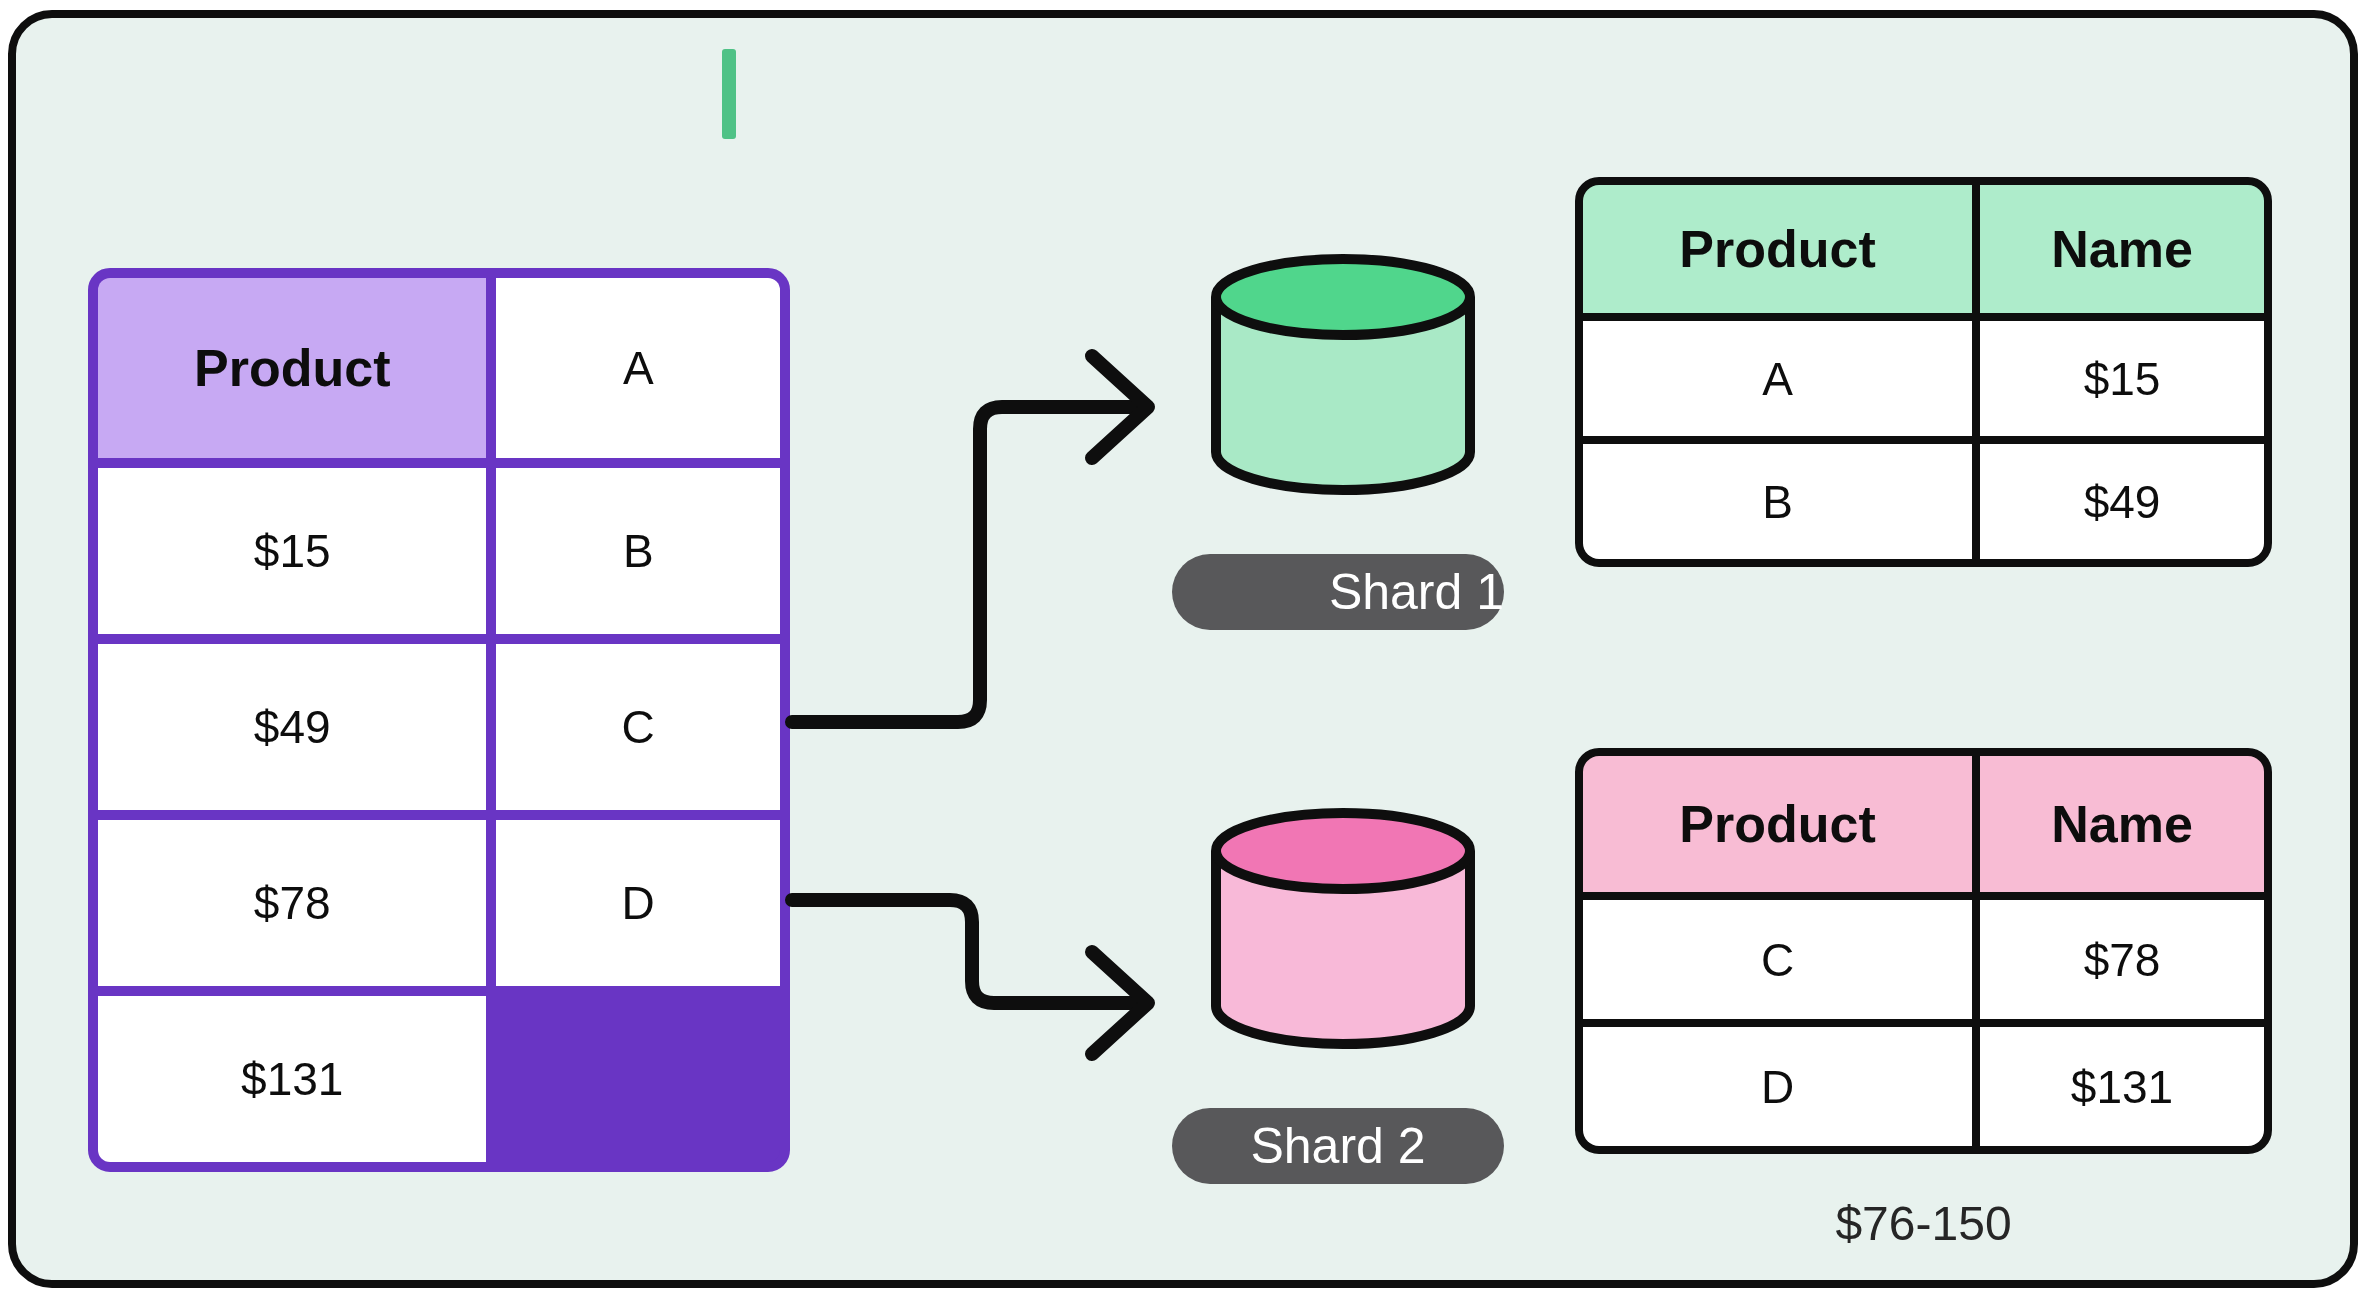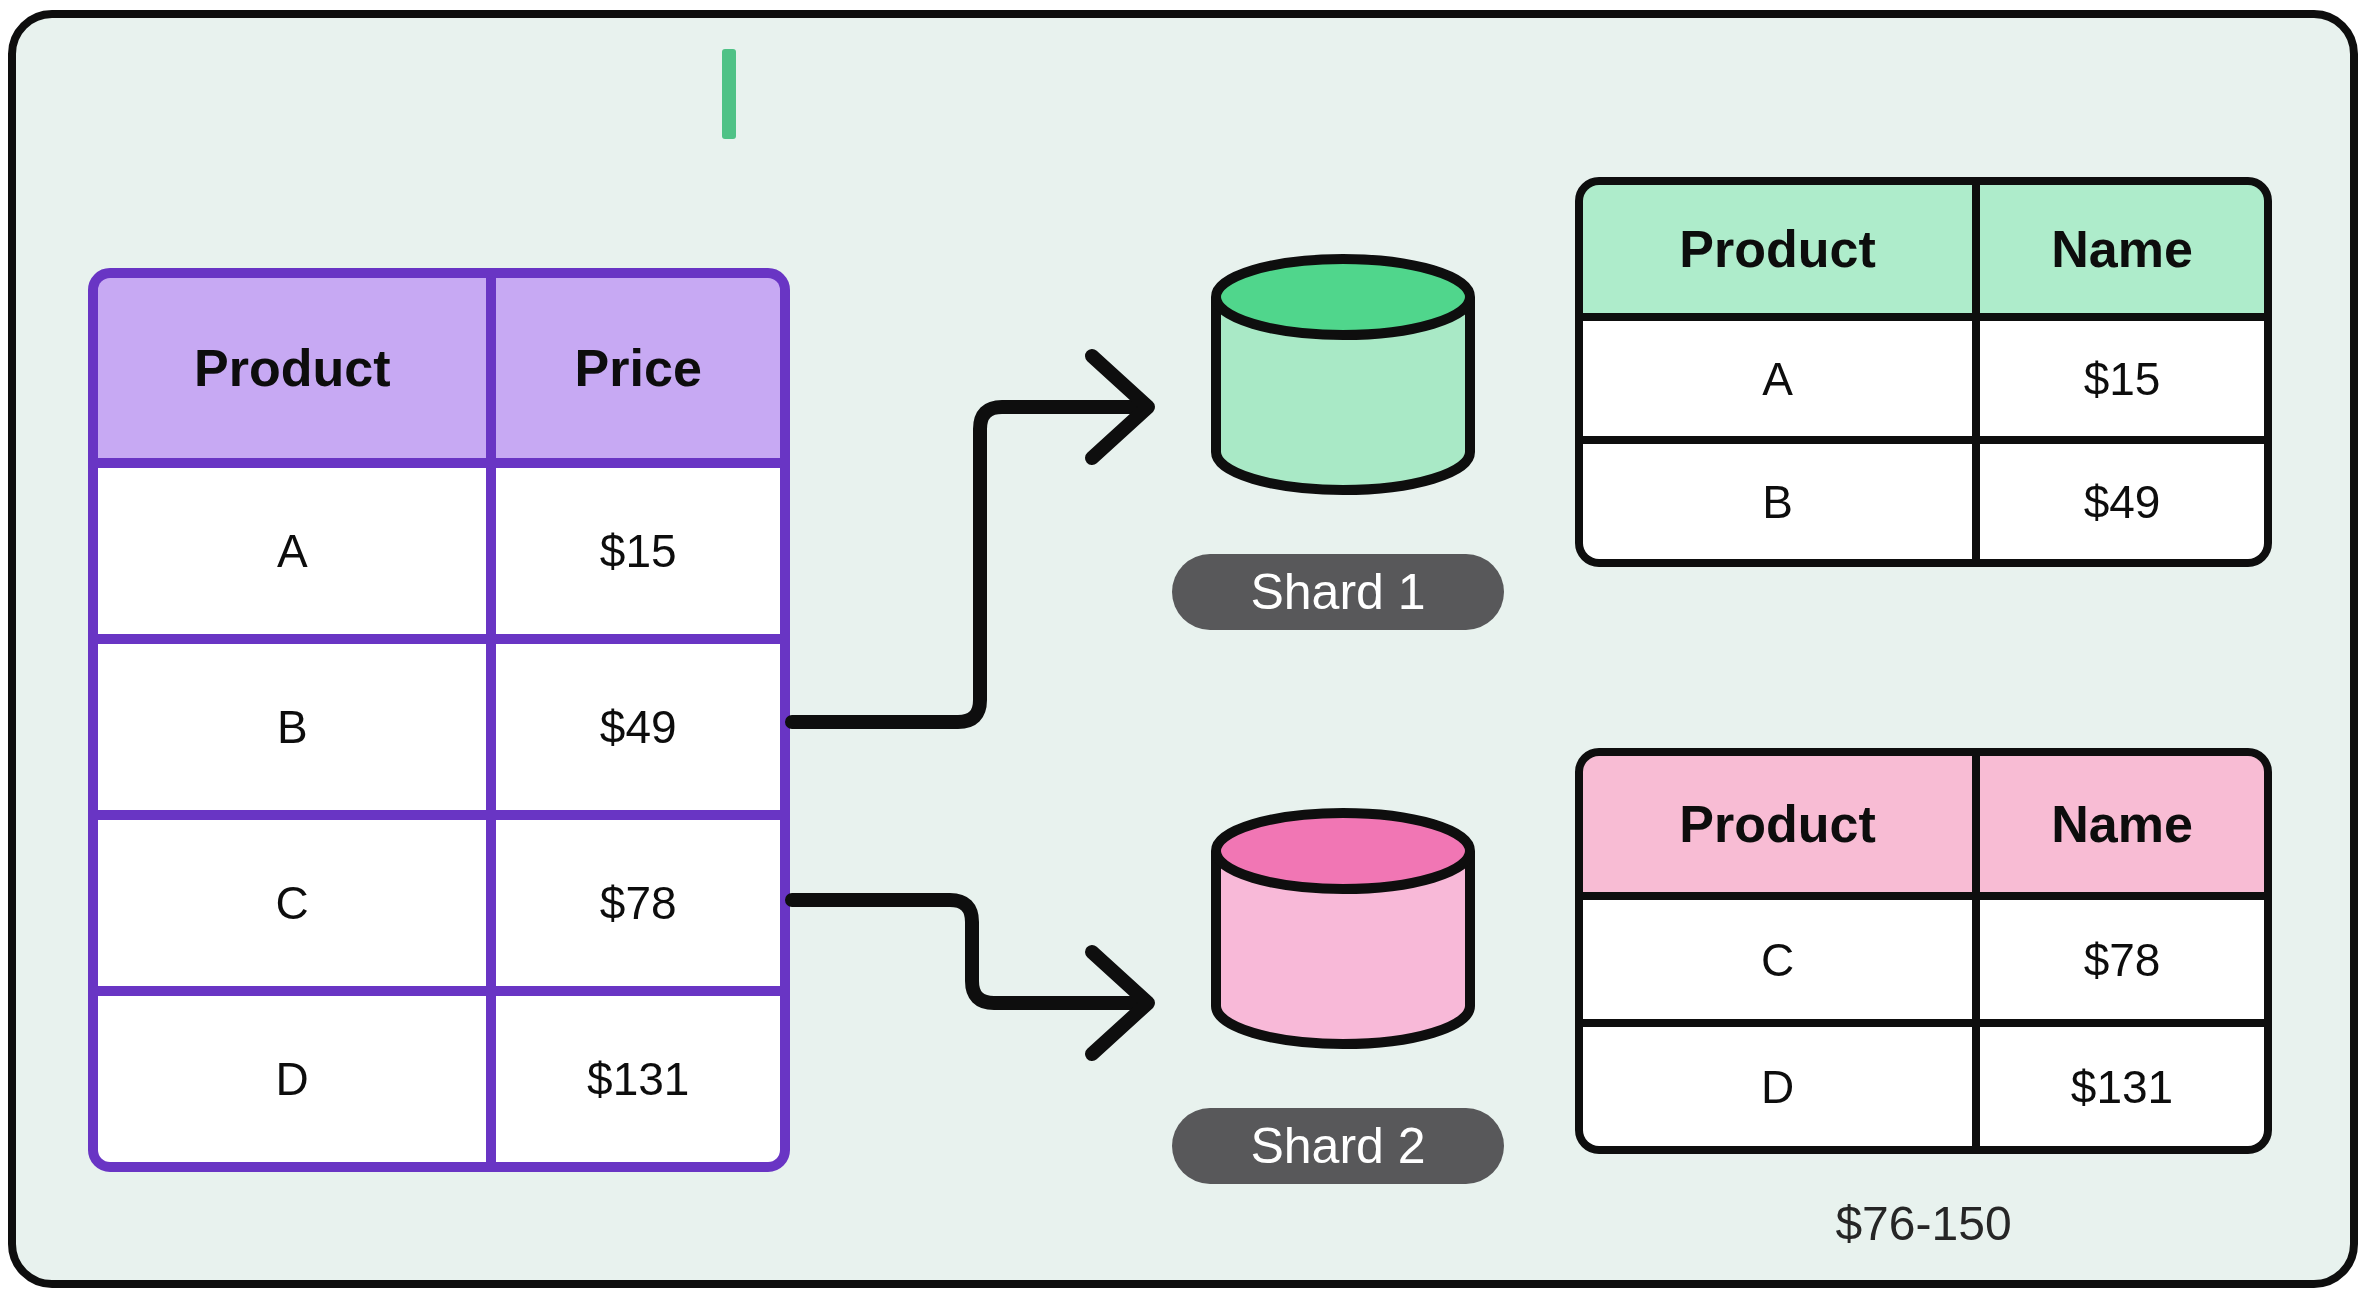--- a/index.html
+++ b/index.html
@@ -38,41 +38,40 @@
   .arrows{position:absolute;left:0;top:0;pointer-events:none;}
   
   .cyl{position:absolute;}
   .cyl-1{left:1203px;top:252px;}
   .cyl-2{left:1203px;top:806px;}
   
   .pill{
     position:absolute;width:332px;height:76px;border-radius:38px;background:#58585a;
     color:#ffffff;font-size:50px;display:flex;align-items:center;justify-content:center;white-space:nowrap;
   }
-  .pill-1{left:1172px;top:554px;}
+  .pill-1{left:1172px;top:554px;justify-content:flex-end;}
   .pill-2{left:1172px;top:1108px;}
   
   .range-label{position:absolute;width:697px;text-align:center;font-size:48px;color:#262626;}
   .range-1{left:1575px;top:628px;}
   .range-2{left:1575px;top:1196px;}
 </style>
 </head>
 <body>
 
 <div id="stage">
 
   <div class="canvas" style="background-color: rgb(232, 242, 238);"></div>
 
   <div class="title-group">
     <div class="accent-bar" style="background-color: rgb(79, 194, 134);"></div>
   </div>
 
   <div class="dtable products-table">
     <div class="cell head" style="background-color: rgb(199, 169, 243);">Product</div>
-    <div class="cell head" style="background-color: rgb(199, 169, 243);">Price</div>
     <div class="cell">A</div>
     <div class="cell">$15</div>
     <div class="cell">B</div>
     <div class="cell">$49</div>
     <div class="cell">C</div>
     <div class="cell">$78</div>
     <div class="cell">D</div>
     <div class="cell">$131</div>
   </div>
 

